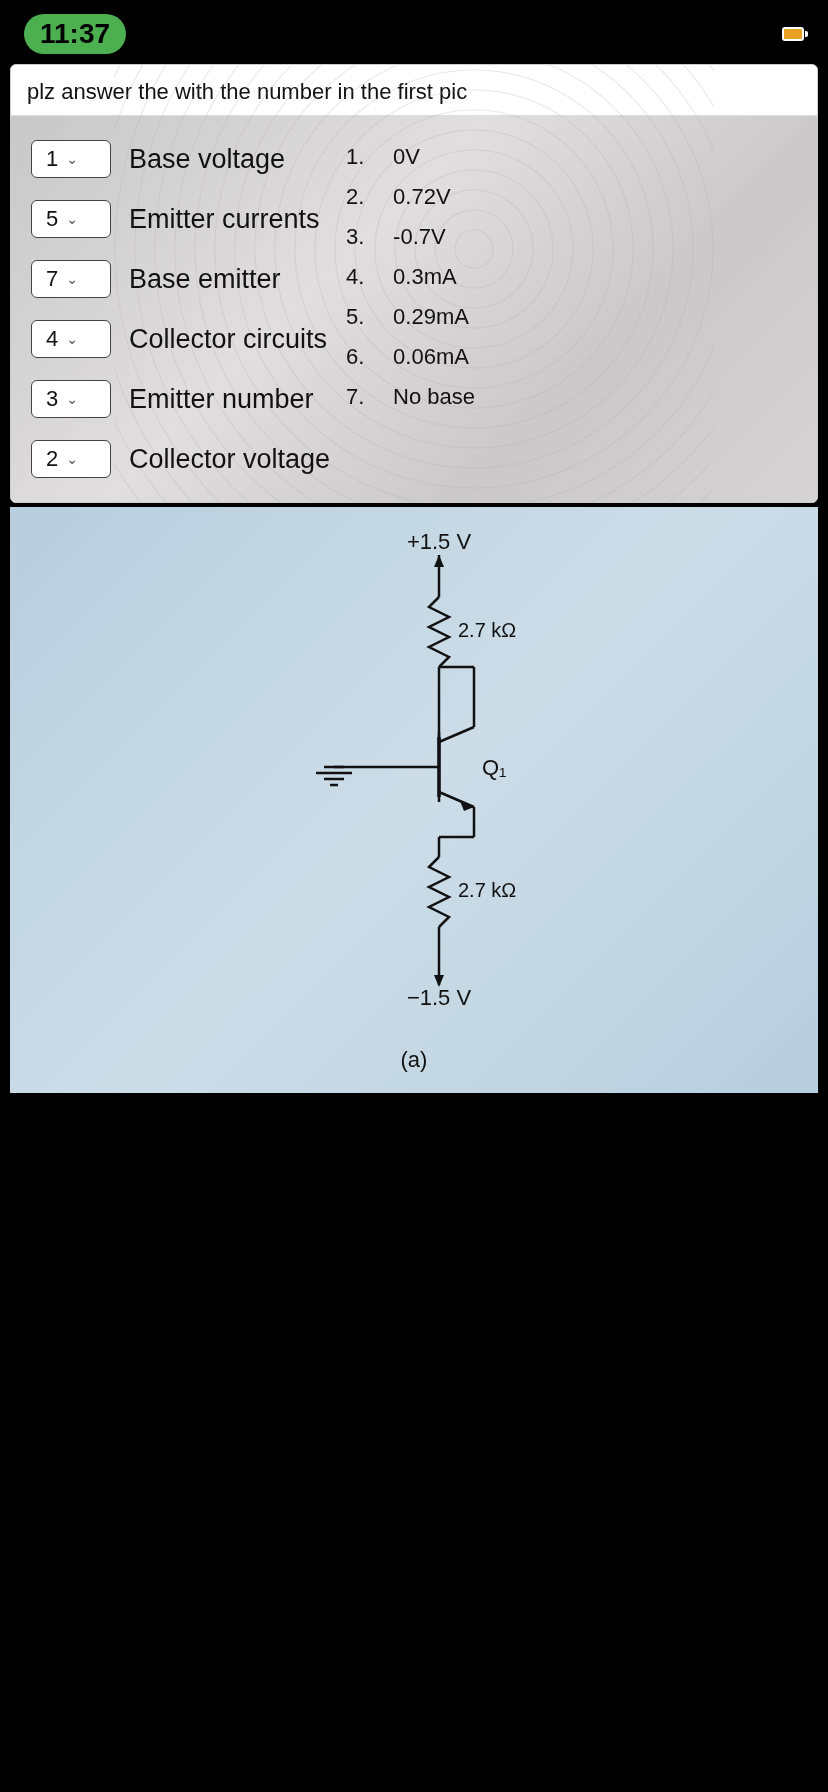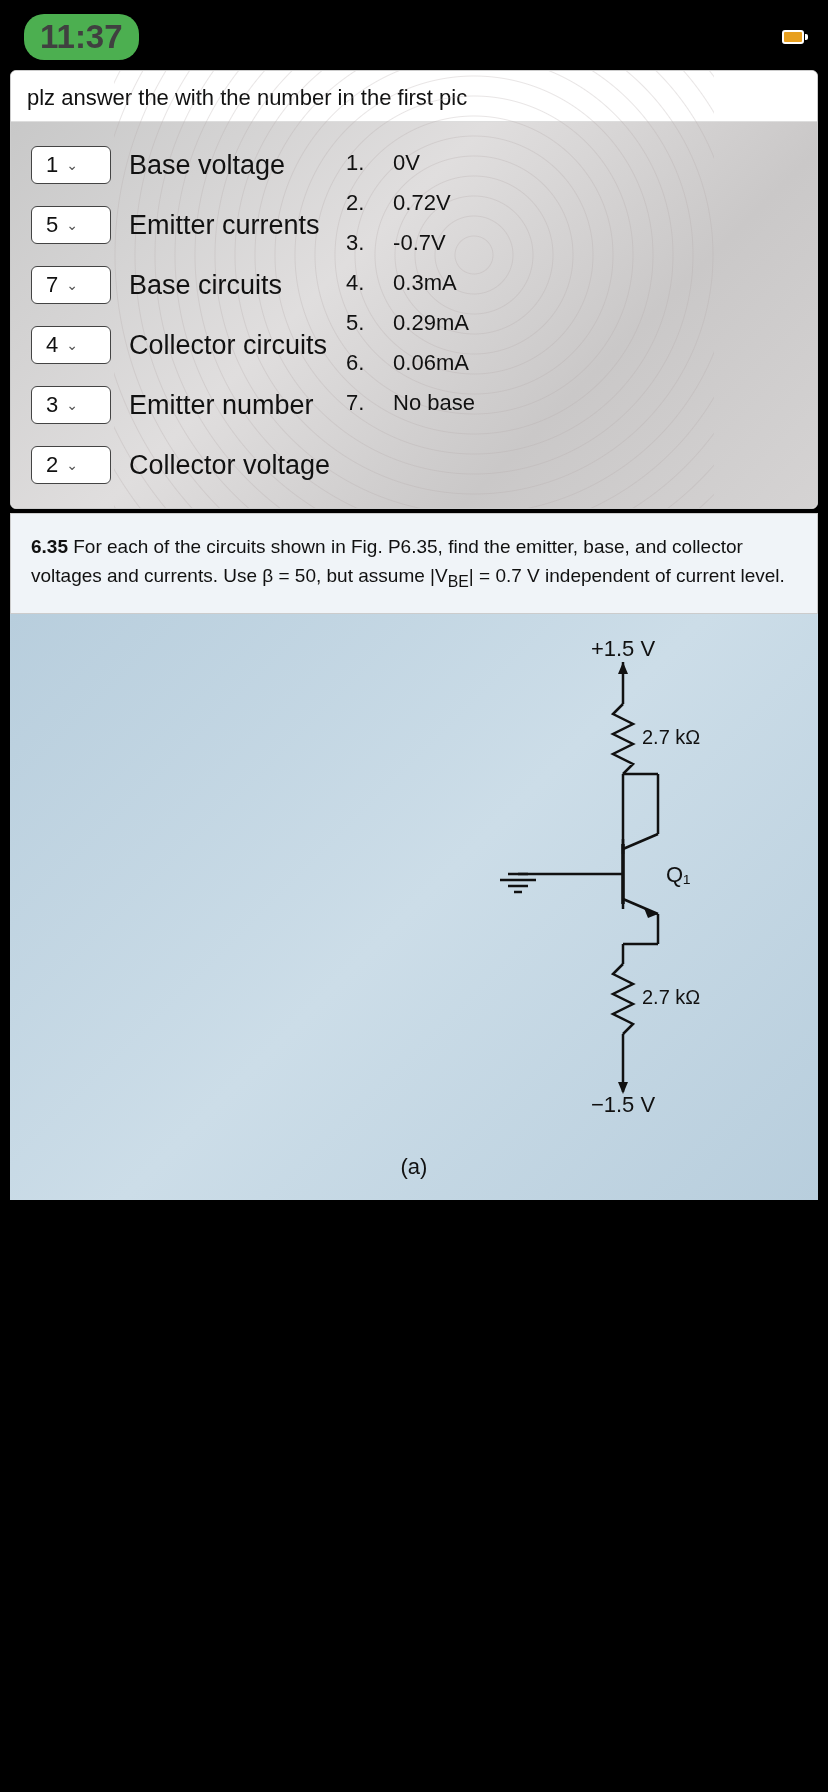--- a/index.html
+++ b/index.html
@@ -16,22 +16,22 @@
     
     .status-bar {
       display: flex;
       justify-content: space-between;
       align-items: center;
       padding: 14px 24px 10px 24px;
     }
 
     .status-time {
       background: #4caf50;
-      color: #404040;
-      font-size: 33px;
+      color: #000000;
+      font-size: 28px;
       font-weight: 700;
       padding: 4px 16px;
       border-radius: 20px;
     }
 
     .status-battery {
       width: 22px;
       height: 14px;
       border: 2px solid #fff;
       border-radius: 3px;
@@ -187,21 +187,21 @@
     .circuit-card {
       background: #c8d8e8;
       background: linear-gradient(135deg, #b8cedd 0%, #ccdde8 50%, #b8cedd 100%);
       padding: 20px;
       min-height: 580px;
       position: relative;
     }
 
     .circuit-svg-container {
       display: flex;
-      justify-content: flex-end;
+      justify-content: center;
       padding-left: 60px;
     }
   </style>
 </head>
 <body>
 
 <div class="status-bar">
   <span class="status-time">11:37</span>
   <span class="status-battery"></span>
 </div>
@@ -230,21 +230,21 @@
               <span class="dropdown-arrow">⌄</span>
             </div>
             <span class="match-label">Emitter currents</span>
           </div>
 
           <div class="match-row">
             <div class="dropdown-box">
               <span>7</span>
               <span class="dropdown-arrow">⌄</span>
             </div>
-            <span class="match-label">Base circuits</span>
+            <span class="match-label">Base emitter</span>
           </div>
 
           <div class="match-row">
             <div class="dropdown-box">
               <span>4</span>
               <span class="dropdown-arrow">⌄</span>
             </div>
             <span class="match-label">Collector circuits</span>
           </div>
 
@@ -295,23 +295,20 @@
           <div class="answer-item">
             <span class="answer-num">7.</span>
             <span class="answer-text">No base</span>
           </div>
 
         </div>
       </div>
     </div>
   </div>
 
-  <div class="problem-card">
-    <strong>6.35</strong><span> For each of the circuits shown in Fig. P6.35, find the emitter, base, and collector voltages and currents. Use β = 50, but assume |V</span><sub>BE</sub><span>| = 0.7 V independent of current level.</span>
-  </div>
 
   <div class="circuit-card">
     <div class="circuit-svg-container">
       <svg width="340" height="540" viewBox="0 0 340 540">
 
         <text x="165" y="22" font-size="22" font-weight="500" text-anchor="middle" fill="#111">+1.5 V</text>
 
         <line x1="165" y1="28" x2="165" y2="50" stroke="#111" stroke-width="2.5"></line>
         <polygon points="165,28 160,40 170,40" fill="#111"></polygon>
 

